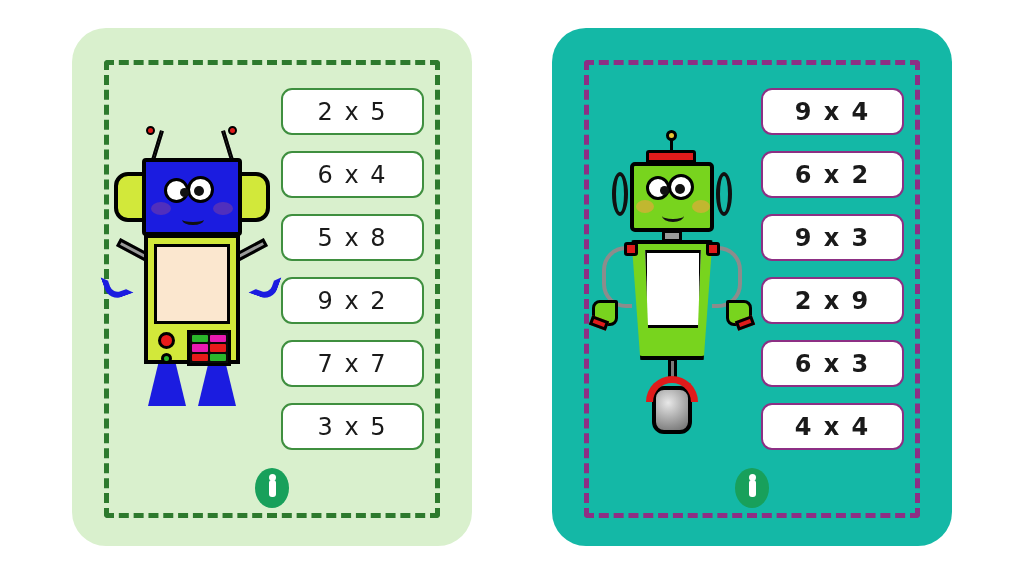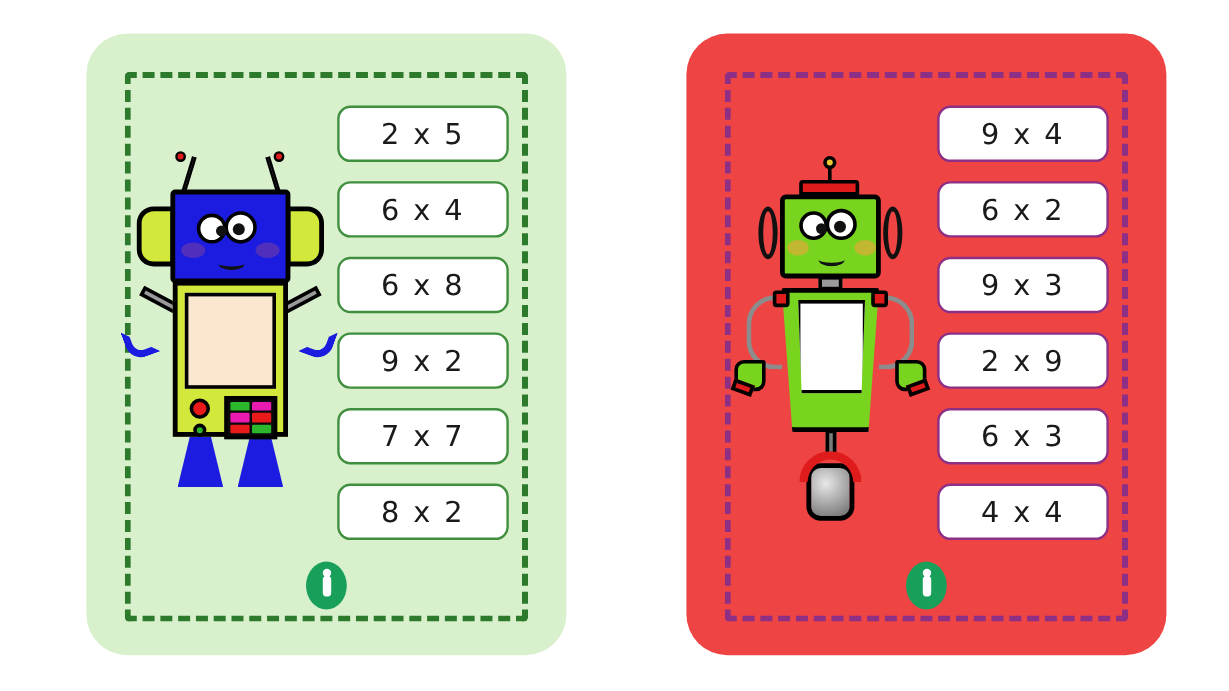--- a/index.html
+++ b/index.html
@@ -13,21 +13,21 @@
 
   
   .card{
     position:absolute;
     top:28px;
     width:400px;height:518px;
     border-radius:34px;
     box-sizing:border-box;
   }
   .card.green{left:72px;background:#d9f0cd;}
-  .card.pink{left:572px;background:#ef4444;}
+  .card.pink{left:552px;background:#14b8a6;font-weight:bold;}
 
   .dashes{
     position:absolute;
     left:32px;top:32px;right:32px;bottom:28px;
     box-sizing:border-box;
     border-radius:4px;
   }
   .card.green .dashes{border:5px dashed #2d7a2d;}
   .card.pink  .dashes{border:5px dashed #8d2f84;}
 
@@ -213,24 +213,24 @@
         <i style="background: rgb(43, 182, 43);"></i>
       </div>
 
       <div class="rb blue-leg-l"></div>
       <div class="rb blue-leg-r"></div>
     </div>
 
     <div class="answers">
       <div class="answer">2 x 5</div>
       <div class="answer">6 x 4</div>
-      <div class="answer">6 x 8</div>
+      <div class="answer">5 x 8</div>
       <div class="answer">9 x 2</div>
       <div class="answer">7 x 7</div>
-      <div class="answer">8 x 2</div>
+      <div class="answer">3 x 5</div>
     </div>
 
     <div class="badge">
       <span class="mark"></span>
     </div>
   </div>
 
   <div class="card pink">
     <div class="dashes"></div>
 

